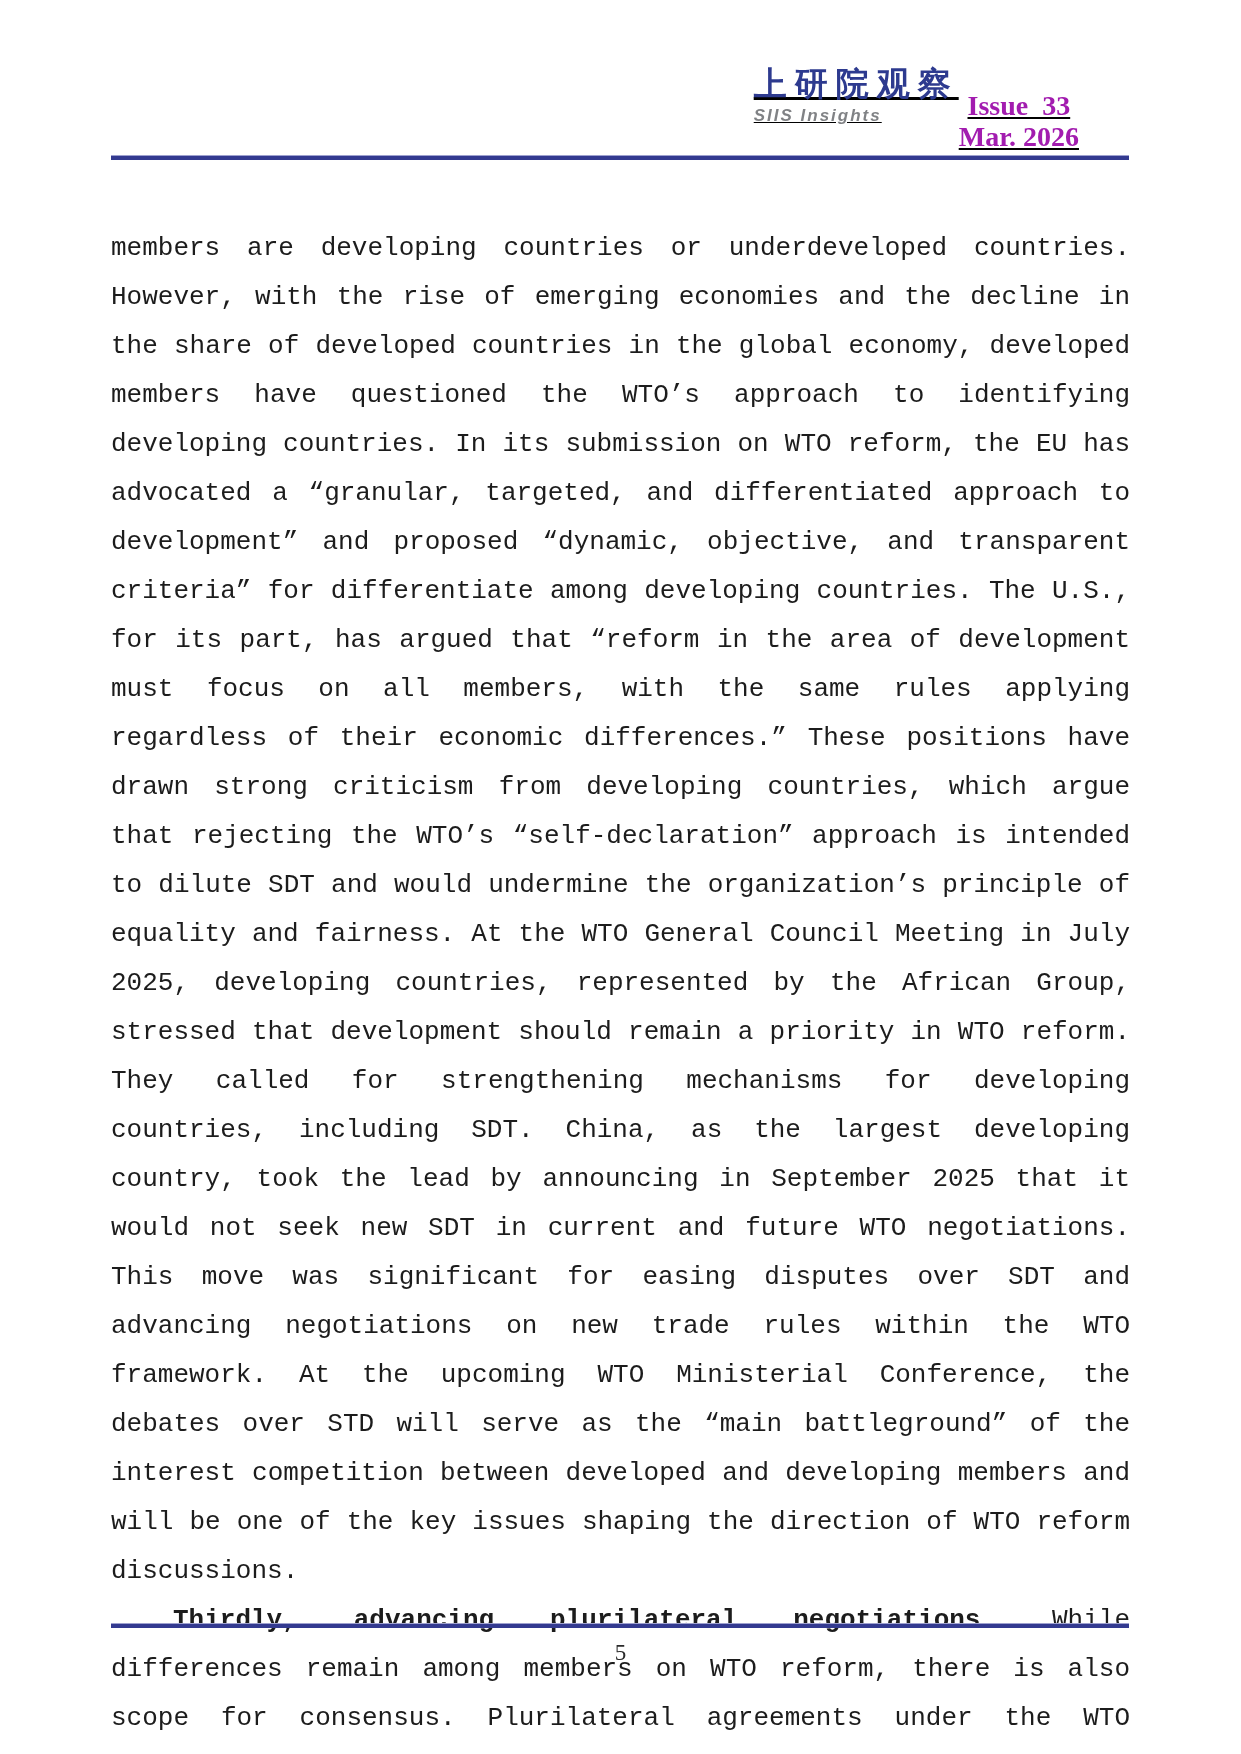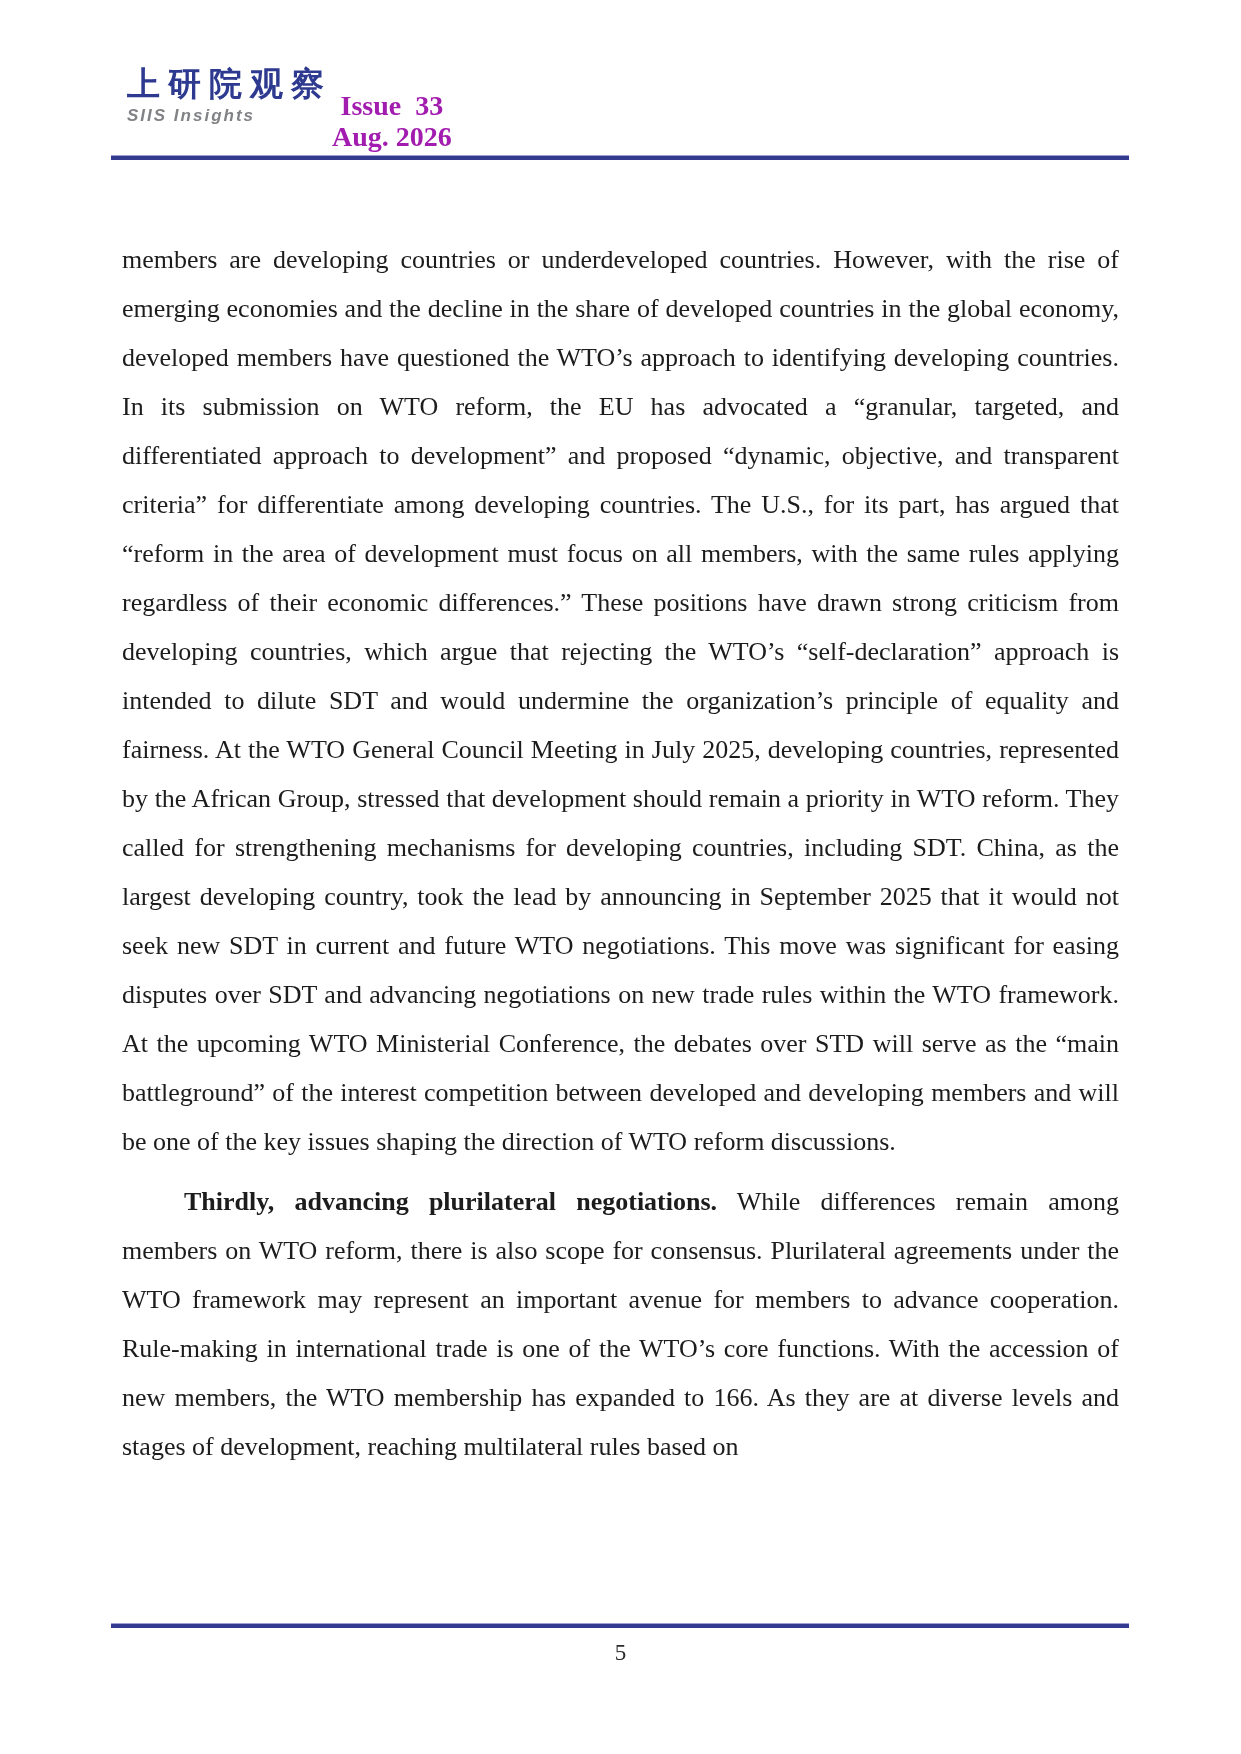--- a/index.html
+++ b/index.html
@@ -14,25 +14,26 @@
     margin: 0 auto;
     background: #ffffff;
     font-family: "Liberation Serif", serif;
     overflow: hidden;
   }
 
   
   .header {
     position: absolute;
     top: 66px;
-    left: 111px;
+    left: 94px;
     width: 1019px;
     display: flex;
-    justify-content: flex-start;
+    justify-content: flex-end;
     align-items: flex-start;
+    text-decoration: underline;
   }
   .logo-block {
     margin-left: 16px;
   }
   .logo-cn {
     font-family: "DejaVu Sans", "Liberation Serif", serif;
     font-size: 33px;
     font-weight: bold;
     letter-spacing: 8px;
     color: #2d3a8f;
@@ -76,21 +77,22 @@
     position: absolute;
     top: 224px;
     left: 111px;
     width: 1019px;
     font-size: 26px;
     line-height: 49px;
     color: #1c1c1c;
     text-align: justify;
   }
   .doc-body p {
-    margin: 11px;
+    margin: 0;
+    font-family: Liberation Mono, monospace;
   }
   .para-indent {
     text-indent: 62px;
   }
   .doc-body strong {
     font-weight: bold;
   }
 
   
   .page-number {
@@ -109,21 +111,21 @@
 
 <div class="page">
 
   <div class="header">
     <div class="logo-block">
       <div class="logo-cn">上研院观察</div>
       <div class="logo-en">SIIS Insights</div>
     </div>
     <div class="issue-block">
       <div class="issue-number">Issue 33</div>
-      <div class="issue-date">Aug. 2026</div>
+      <div class="issue-date">Mar. 2026</div>
     </div>
   </div>
 
   <div class="rule header-rule"></div>
 
   <div class="doc-body">
     <p>
       <span>members are developing countries or underdeveloped countries. However, with the rise of emerging economies and the decline in the share of developed countries in the global economy, developed members have questioned the WTO’s approach to identifying developing countries. In its submission on WTO reform, the EU has advocated a “granular, targeted, and differentiated approach to development” and proposed “dynamic, objective, and transparent criteria” for differentiate among developing countries. The U.S., for its part, has argued that “reform in the area of development must focus on all members, with the same rules applying regardless of their economic differences.” These positions have drawn strong criticism from developing countries, which argue that rejecting the WTO’s “self-declaration” approach is intended to dilute SDT and would undermine the organization’s principle of equality and fairness. At the WTO General Council Meeting in July 2025, developing countries, represented by the African Group, stressed that development should remain a priority in WTO reform. They called for strengthening mechanisms for developing countries, including SDT. China, as the largest developing country, took the lead by announcing in September 2025 that it would not seek new SDT in current and future WTO negotiations. This move was significant for easing disputes over SDT and advancing negotiations on new trade rules within the WTO framework. At the upcoming WTO Ministerial Conference, the debates over STD will serve as the “main battleground” of the interest competition between developed and developing members and will be one of the key issues shaping the direction of WTO reform discussions.</span>
     </p>
     <p class="para-indent">

